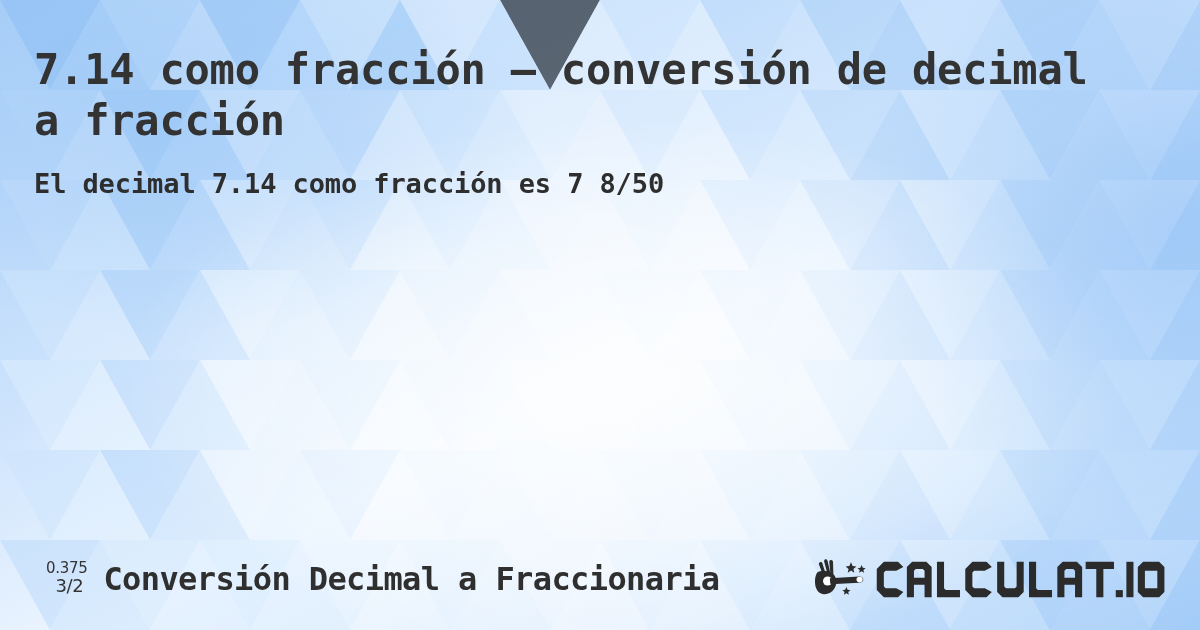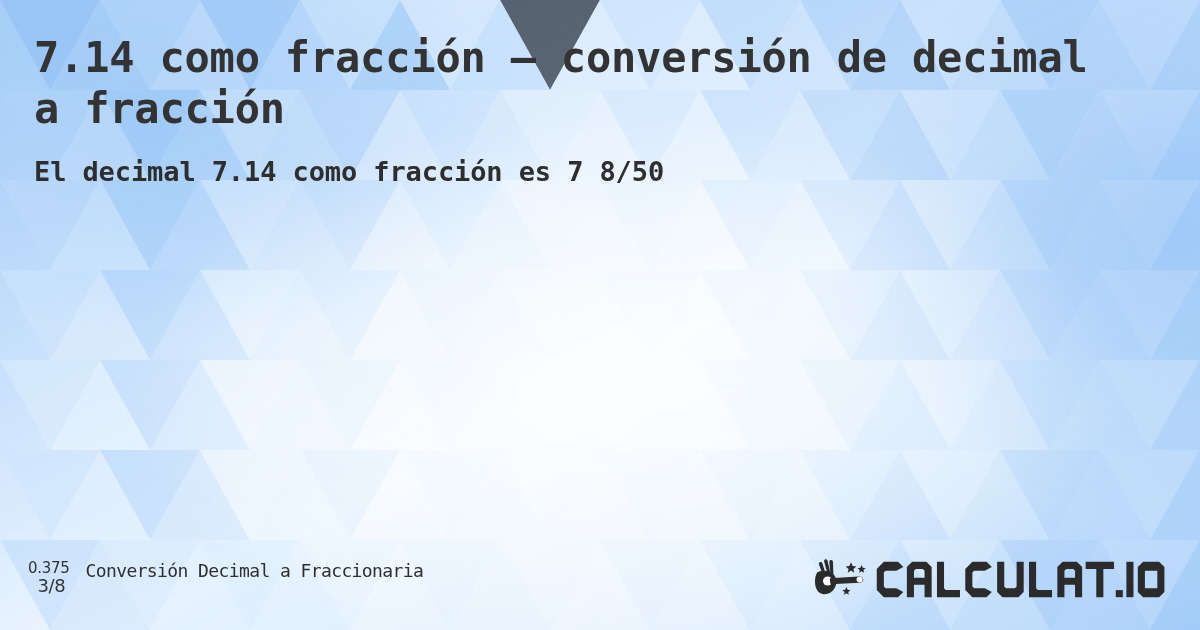--- a/index.html
+++ b/index.html
@@ -35,21 +35,21 @@
     background:
       radial-gradient(ellipse 700px 380px at 52% 62%, rgba(255,255,255,0.70) 0%, rgba(255,255,255,0.30) 45%, rgba(255,255,255,0) 72%),
       radial-gradient(ellipse 520px 300px at 14% 20%, rgba(140,190,245,0.30) 0%, rgba(140,190,245,0) 70%),
       radial-gradient(ellipse 460px 420px at 98% 36%, rgba(125,180,245,0.42) 0%, rgba(125,180,245,0) 72%);
     pointer-events: none;
   }
 
   
   #content {
     position: absolute;
-    left: 0; top: 4px;
+    left: 0; top: 16px;
     width: 1200px;
     height: 536px;
     box-sizing: border-box;
     padding: 28px 18px 0 34px;
   }
 
   .title {
     font-family: "DejaVu Sans Mono", monospace;
     font-size: 42px;
     font-weight: bold;
@@ -87,23 +87,24 @@
     width: 1200px;
     height: 96px;
     display: flex;
     align-items: center;
     box-sizing: border-box;
     padding: 0 22px 6px 28px;
   }
 
   .footer-left {
     display: flex;
-    align-items: flex-start;
+    align-items: flex-end;
     flex: 1 1 auto;
     min-width: 0;
+    margin-left: 18px;
   }
 
   .frac-icon {
     display: flex;
     flex-direction: column;
     align-items: flex-end;
     justify-content: center;
     font-family: "DejaVu Sans", sans-serif;
     color: #333333;
     line-height: 1.12;
@@ -115,22 +116,22 @@
     letter-spacing: -0.3px;
   }
   .frac-icon .frac-fr {
     font-size: 18px;
     letter-spacing: -0.3px;
     padding-right: 4px;
   }
 
   .footer-title {
     font-family: "DejaVu Sans Mono", monospace;
-    font-size: 18px;
-    font-weight: normal;
+    font-size: 32px;
+    font-weight: bold;
     color: #2f2f2f;
     letter-spacing: -0.6px;
     white-space: nowrap;
   }
 
   .footer-right {
     display: flex;
     align-items: center;
     flex: 0 0 auto;
     margin-right: 10px;
@@ -356,21 +357,21 @@
 
   <div id="content">
     <h1 class="title">7.14 como fracción – conversión de decimal a fracción</h1>
     <p class="answer">El decimal 7.14 como fracción es 7 8/50</p>
   </div>
 
   <div id="footer">
     <div class="footer-left">
       <div class="frac-icon">
         <span class="frac-dec">0.375</span>
-        <span class="frac-fr">3/8</span>
+        <span class="frac-fr">3/2</span>
       </div>
       <div class="footer-title">Conversión Decimal a Fraccionaria</div>
     </div>
 
     <div class="footer-right">
       <svg class="logo-mark" viewBox="0 0 58 46">
         <g fill="#2b2b2b">
 
           <path d="M6.5,6.5 C7.6,5.6 9.0,6.0 9.4,7.3 L13.0,19.0 L10.3,19.9 L6.0,8.6 C5.7,7.8 5.9,7.0 6.5,6.5 Z"></path>
           <path d="M11.8,3.6 C13.0,3.0 14.3,3.6 14.6,4.9 L17.6,18.3 L14.8,18.9 L11.2,5.7 C11.0,4.9 11.2,4.0 11.8,3.6 Z"></path>

